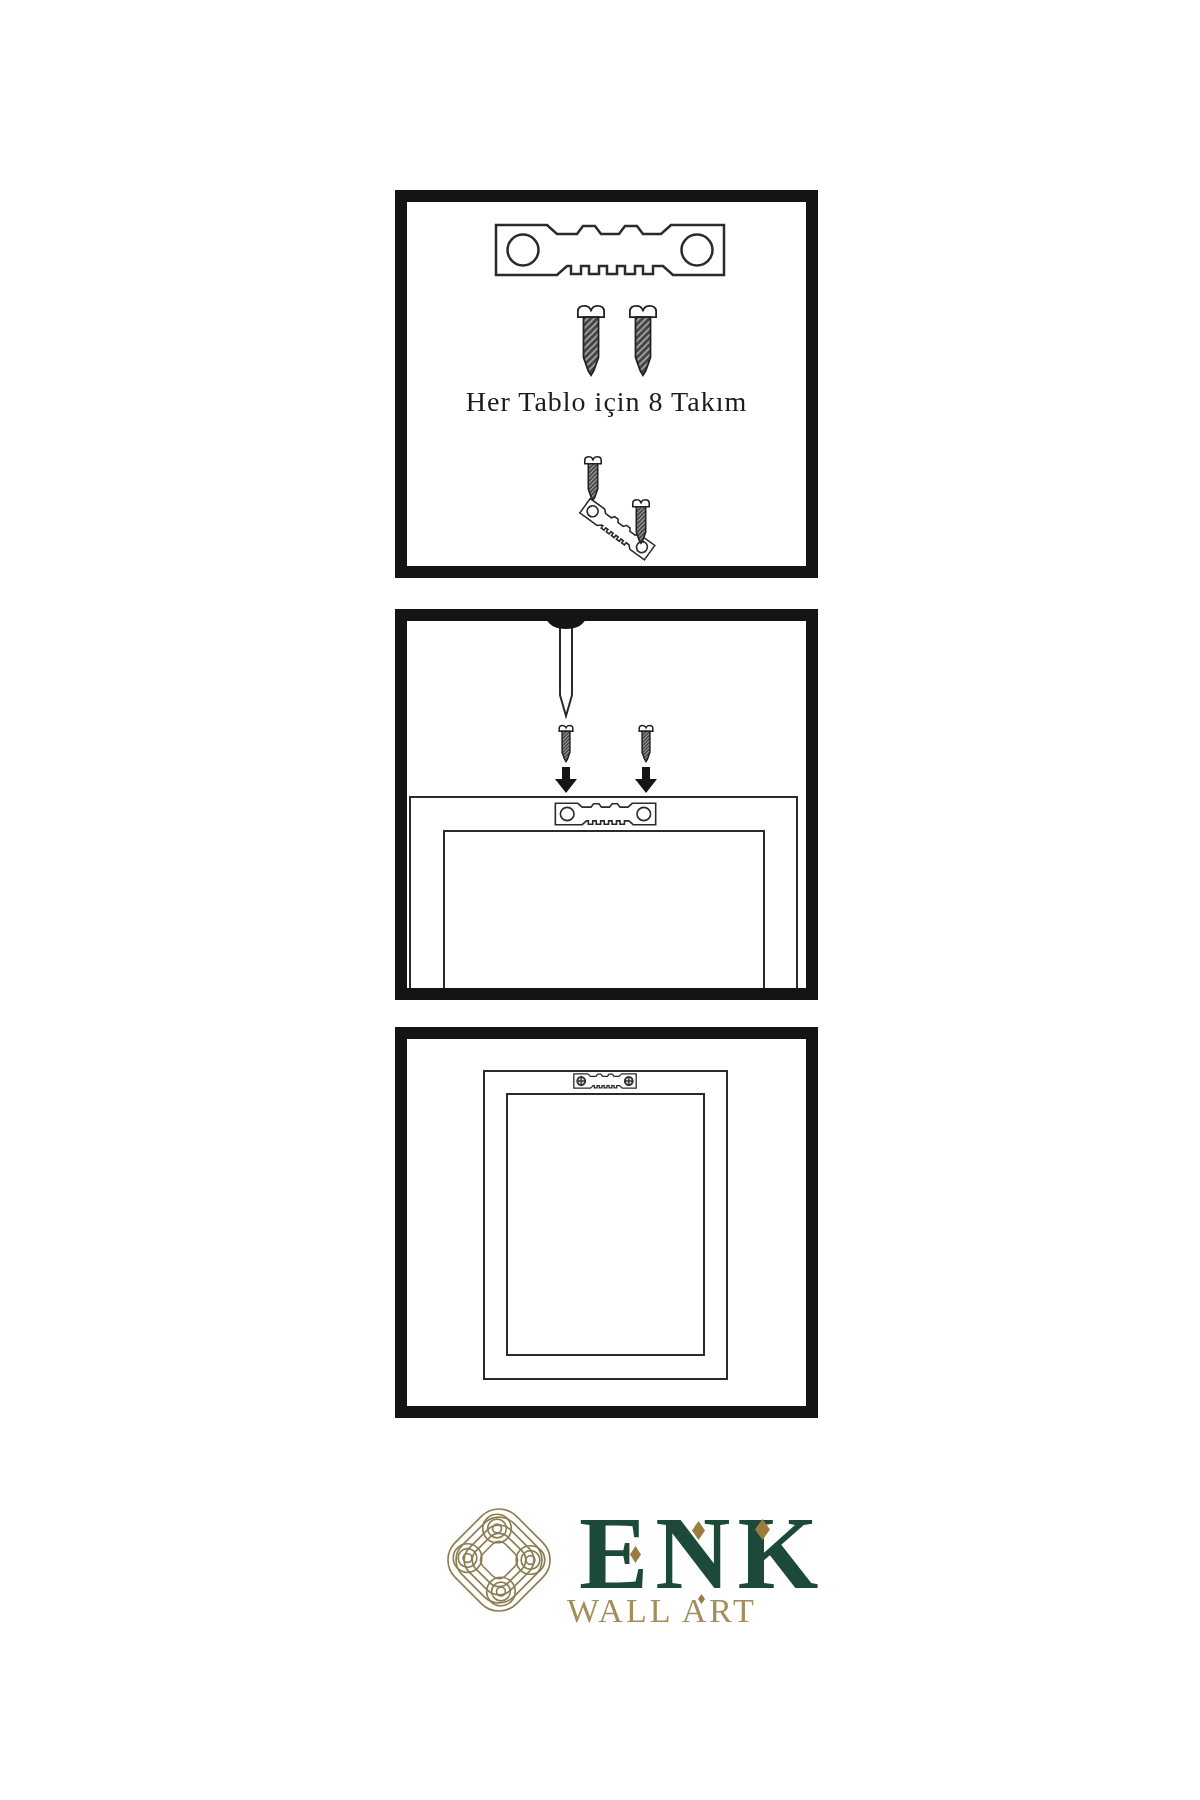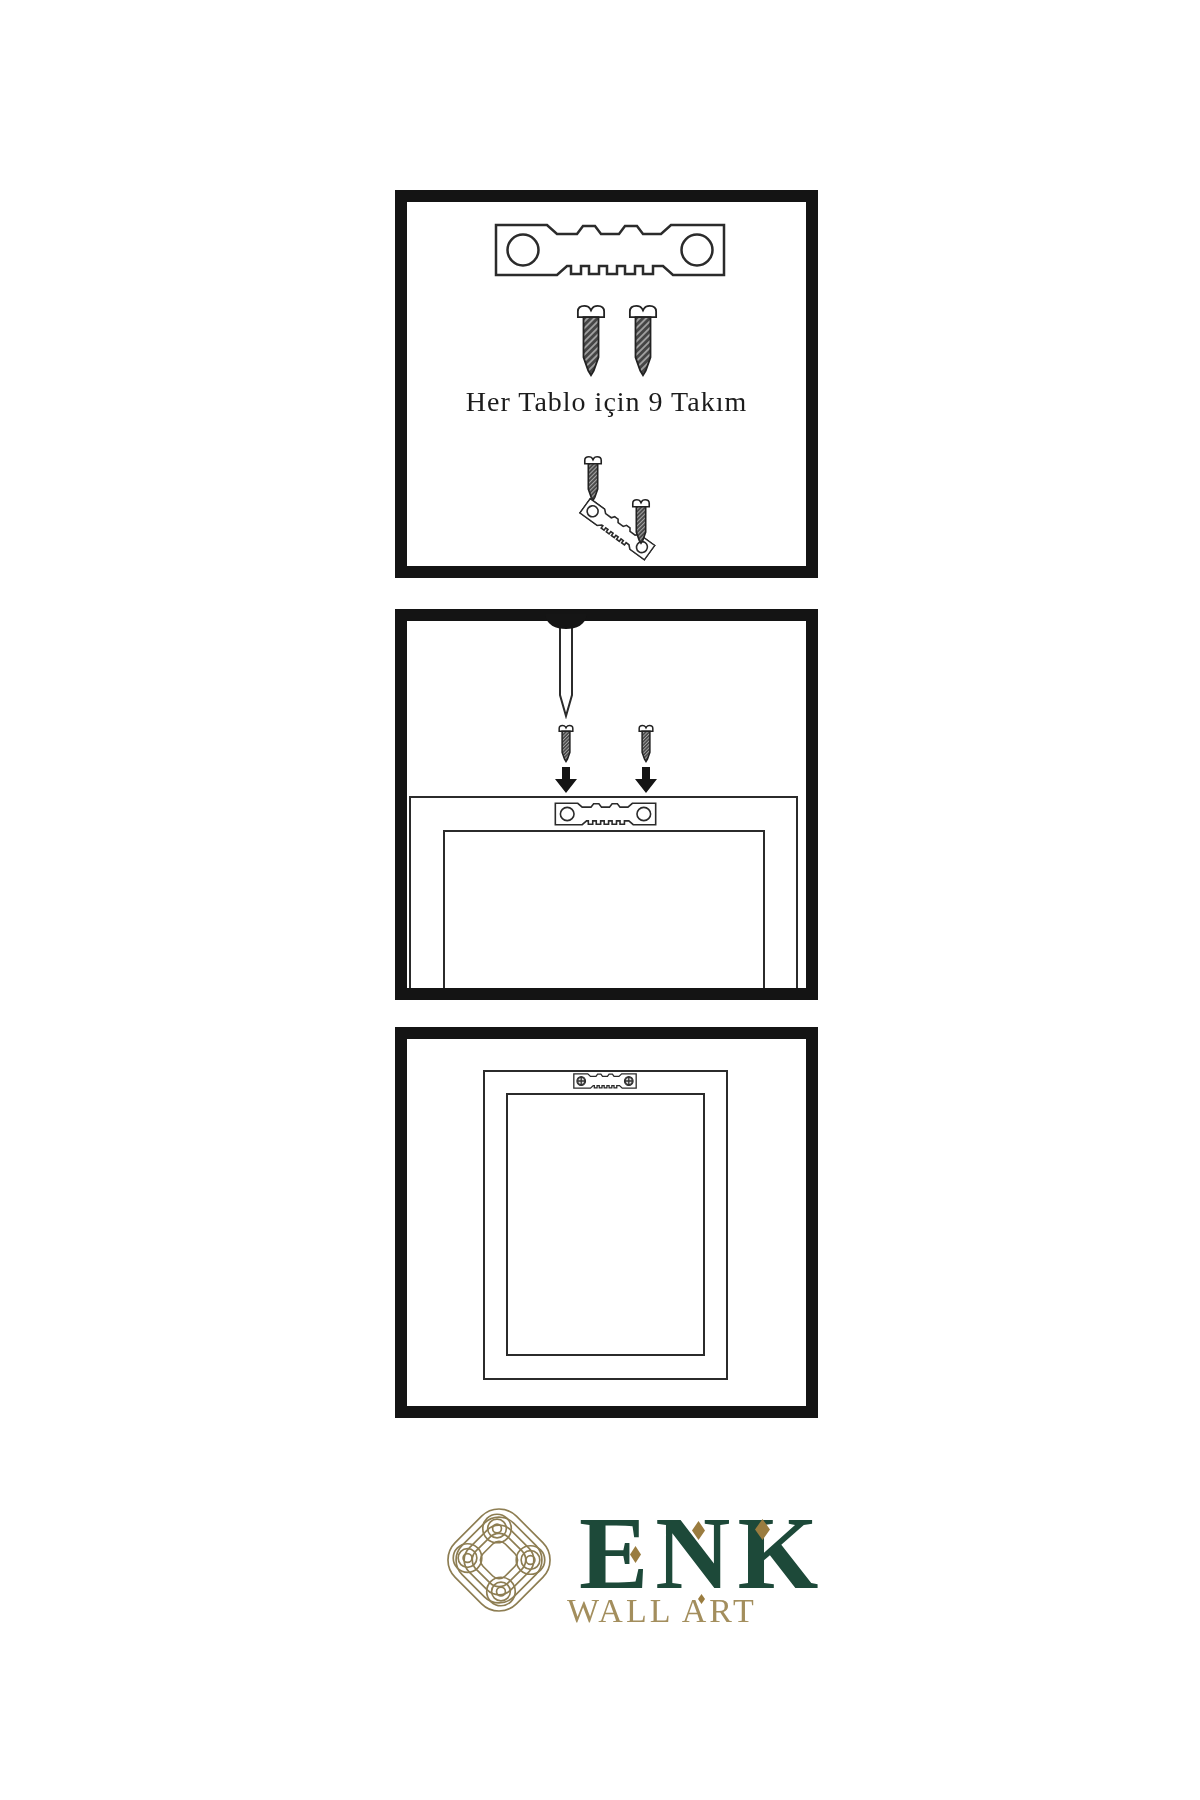--- a/index.html
+++ b/index.html
@@ -69,21 +69,21 @@
     <svg class="abs" style="left:86px;top:20px" width="234" height="56" viewBox="0 0 234 56" stroke="#2b2b2b" stroke-width="2.5">
       <use href="#sawtooth" xlink:href="#sawtooth"></use>
     </svg>
     <svg class="abs" style="left:168px;top:101px" width="32" height="75" viewBox="0 0 34 80" stroke="#222" stroke-width="1.8">
       <use href="#screw" xlink:href="#screw"></use>
     </svg>
     <svg class="abs" style="left:220px;top:101px" width="32" height="75" viewBox="0 0 34 80" stroke="#222" stroke-width="1.8">
       <use href="#screw" xlink:href="#screw"></use>
     </svg>
 
-    <div class="caption">Her Tablo için 9 Takım</div>
+    <div class="caption">Her Tablo için 8 Takım</div>
 
     <svg class="abs" style="left:176px;top:253px" width="20" height="47" viewBox="0 0 34 80" stroke="#222" stroke-width="1.6">
       <use href="#screw" xlink:href="#screw"></use>
     </svg>
     <div class="tilt">
       <svg width="82" height="20" viewBox="0 0 234 56" preserveAspectRatio="none" stroke="#2b2b2b" stroke-width="1.6">
         <use href="#sawtooth" xlink:href="#sawtooth"></use>
       </svg>
     </div>
     <svg class="abs" style="left:224px;top:296px" width="20" height="47" viewBox="0 0 34 80" stroke="#222" stroke-width="1.6">

